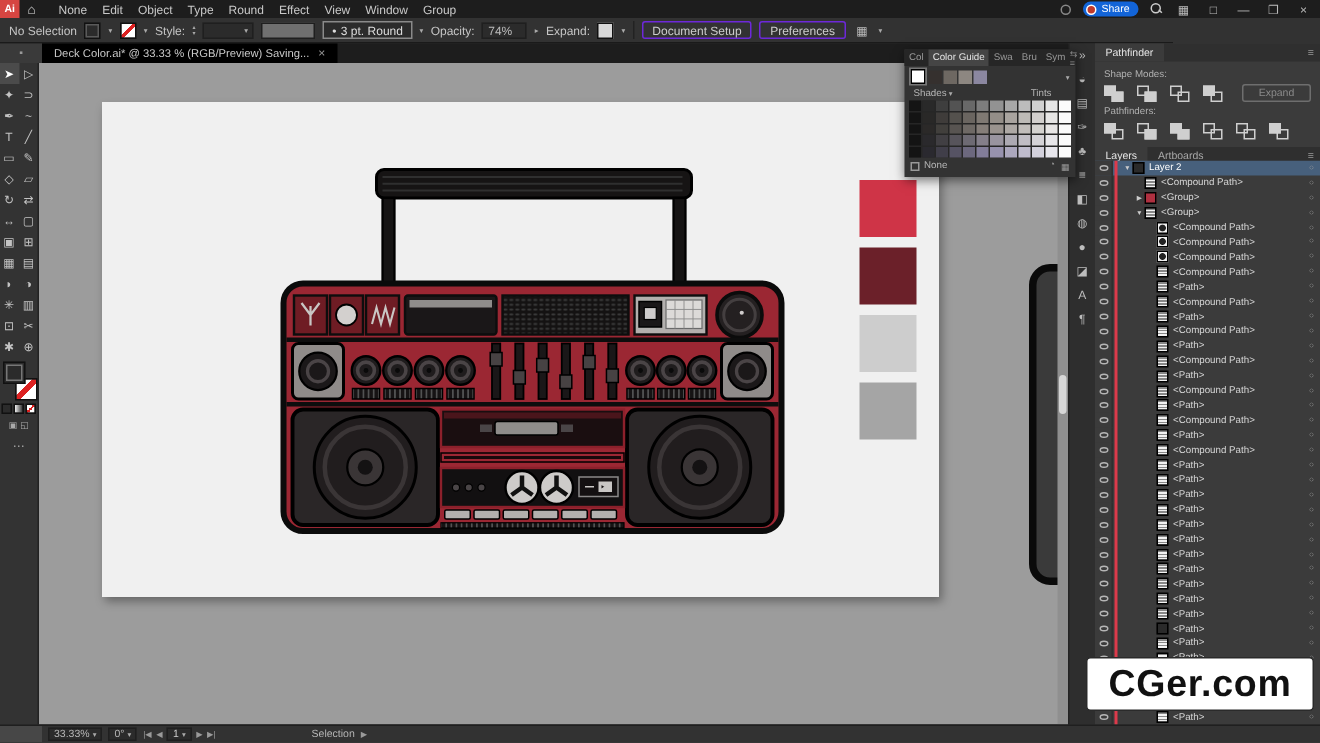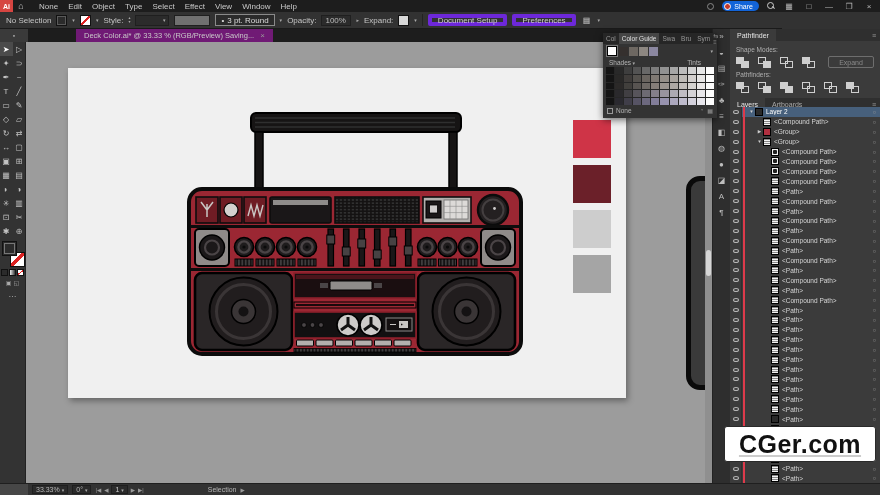--- a/index.html
+++ b/index.html
@@ -35,31 +35,31 @@
   .cb-swatch{width:11px;height:11px;border:1px solid #111;}
   .cb-fill{background:#2b2b2b;outline:1px solid #5a5a5a;outline-offset:-2px;}
   .cb-stroke{background:linear-gradient(135deg,#fff 42%,#d22 42%,#d22 58%,#fff 58%);}
   .caret{font-size:5px;color:#aaa;}
   .stepper{display:flex;flex-direction:column;font-size:4px;line-height:4px;color:#aaa;}
   .cb-box{height:11px;background:#2b2b2b;border:1px solid #1f1f1f;display:flex;
           align-items:center;padding:0 3px;color:#bbb;}
   .cb-gray{width:36px;height:11px;background:#707070;border:1px solid #1f1f1f;}
   .brush-box{height:12px;border:1px solid #8a8a8a;background:#2b2b2b;display:flex;
              align-items:center;gap:3px;padding:0 5px;color:#ddd;}
-  .cb-btn{height:12px;border:4px solid #6d28d9;border-radius:2px;display:flex;
+  .cb-btn{height:12px;border:1px solid #6d28d9;border-radius:2px;display:flex;
           align-items:center;padding:0 6px;color:#ccc;text-align:center;}
   .cb-sep{width:1px;height:12px;background:#222;}
 
   
   .tabbar{position:absolute;left:0;top:29px;width:712px;height:13px;background:#1d1d1d;
           display:flex;align-items:stretch;}
   .tabbar-corner{width:28px;background:#3a3a3a;color:#999;font-size:7px;display:flex;
           align-items:center;justify-content:center;}
-  .doc-tab{background:#701a75;display:flex;align-items:center;gap:6px;padding:0 8px;
-           font-size:7.5px;color:#c9c9c9;margin-left:48px;}
+  .doc-tab{background:#000000;display:flex;align-items:center;gap:6px;padding:0 8px;
+           font-size:7.5px;color:#c9c9c9;}
   .doc-close{color:#999;font-size:8px;}
 
   
   .toolbar{position:absolute;left:0;top:42px;width:26px;height:441px;background:#333;
            border-right:1px solid #222;display:flex;flex-direction:column;align-items:center;}
   .tools-grid{display:grid;grid-template-columns:13px 13px;justify-items:center;}
   .tool{width:13px;height:14px;display:flex;align-items:center;justify-content:center;
         font-size:8px;color:#c3c3c3;}
   .tool.active{background:#4b4b4b;color:#fff;}
   .fs-widget{position:relative;width:24px;height:26px;margin-top:3px;}
@@ -157,45 +157,45 @@
         border-top:1px solid #1f1f1f;display:flex;align-items:center;gap:4px;font-size:7px;
         color:#b5b5b5;}
   .sb-corner{width:28px;height:100%;background:#474747;flex:none;}
   .sb-box{height:9px;background:#2b2b2b;border:1px solid #1f1f1f;display:flex;align-items:center;
         gap:2px;padding:0 3px;}
   .sb-nav{display:flex;align-items:center;gap:3px;font-size:5.5px;color:#9a9a9a;}
   .sb-sel{margin-left:60px;}
   .sb-arr{font-size:5.5px;color:#9a9a9a;}
 
   
-  .watermark{position:absolute;left:724px;top:426px;width:152px;z-index:20;text-decoration:underline;}
+  .watermark{position:absolute;left:724px;top:438px;width:152px;z-index:20;}
   .wm-main{background:#fff;border:1px solid #2a2a2a;border-radius:3px;height:36px;display:flex;
         align-items:center;justify-content:center;font-size:25px;font-weight:bold;color:#111;
         letter-spacing:0.5px;}
   .wm-sub{background:#fff;border:1px solid #2a2a2a;border-radius:3px;height:17px;margin:3px 10px 0;
         display:flex;align-items:center;justify-content:center;font-size:12px;color:#111;}
 </style>
 </head>
 <body>
 
 <div id="app">
 
   <div class="menubar">
     <div class="ai-logo">Ai</div>
     <div class="home-ico">⌂</div>
     <div class="menu-items" id="menu-items">
         <span class="menu-item">None</span>
         <span class="menu-item">Edit</span>
         <span class="menu-item">Object</span>
         <span class="menu-item">Type</span>
-        <span class="menu-item">Select</span>
+        <span class="menu-item">Round</span>
         <span class="menu-item">Effect</span>
         <span class="menu-item">View</span>
         <span class="menu-item">Window</span>
-        <span class="menu-item">Help</span>
+        <span class="menu-item">Group</span>
       </div>
     <div class="mb-right">
       <span class="circ-ico"></span>
       <span class="share-pill">
         <span class="share-av"></span>
         <span>Share</span>
       </span>
       <span class="search-ico"></span>
       <span class="win-ico">▦</span>
       <span class="win-ico">□</span>
@@ -220,21 +220,21 @@
         <span class="caret" style="margin-left:auto;">▾</span>
       </span>
     <span class="cb-gray"></span>
     <span class="brush-box">
       <span>•</span>
       <span>3 pt. Round</span>
     </span>
     <span class="caret">▾</span>
     <span>Opacity:</span>
     <span class="cb-box" style="width:30px;">
-        <span>100%</span>
+        <span>74%</span>
       </span>
     <span class="caret">▸</span>
     <span>Expand:</span>
     <span class="cb-swatch" style="background:#d8d8d8;"></span>
     <span class="caret">▾</span>
     <span class="cb-sep"></span>
     <span class="cb-btn">Document Setup</span>
     <span class="cb-btn">Preferences</span>
     <span class="win-ico">▦</span>
     <span class="caret">▾</span>

